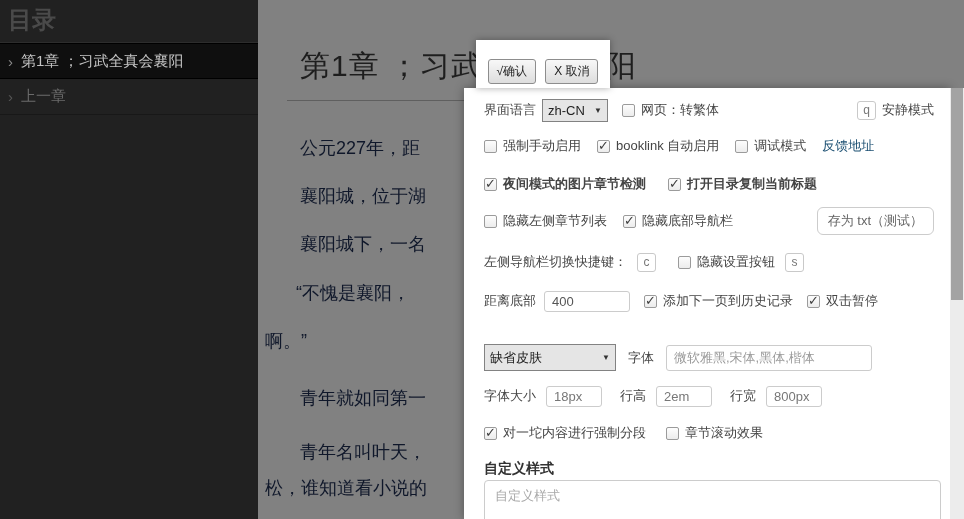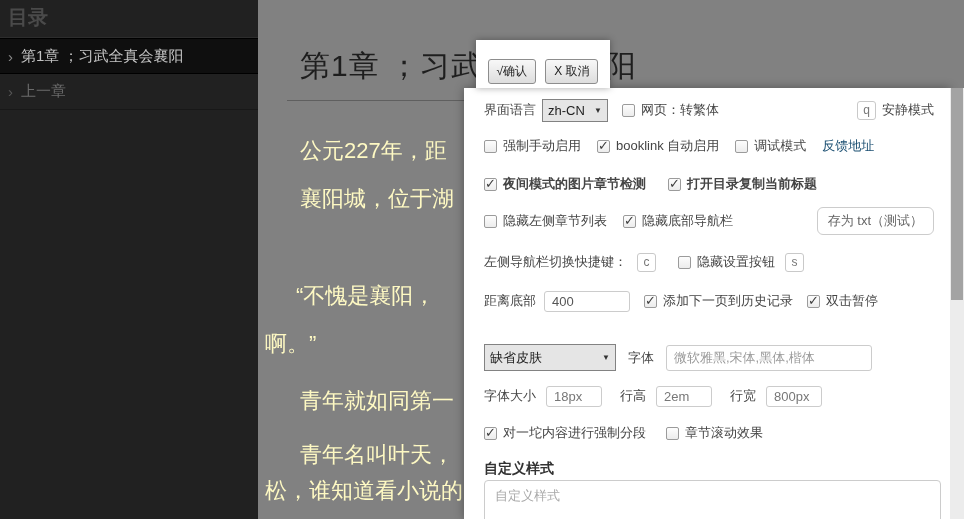--- a/index.html
+++ b/index.html
@@ -2,32 +2,32 @@
 <html><head>
 <meta charset="utf-8">
 <style>
   * { margin:0; padding:0; box-sizing:border-box; }
   html,body { width:964px; height:519px; }
   body { font-family:"Liberation Sans","DejaVu Sans",sans-serif; }
   .screen { position:relative; width:964px; height:519px; overflow:hidden; background:#818181; }
 
   
   .sidebar { position:absolute; left:0; top:0; width:258px; height:519px; background:#212121; z-index:2; }
-  .sb-header { padding:4px 8px 6px 8px; font-size:20px; font-weight:bold; color:#4a4a4a; border-bottom:1px solid #2d2d2d; }
+  .sb-header { padding:4px 8px 6px 8px; font-size:24px; font-weight:bold; color:#4a4a4a; border-bottom:1px solid #2d2d2d; }
   .sb-item { display:flex; align-items:center; height:36px; padding:0 8px; font-size:15px; cursor:pointer; }
   .sb-item.active { background:#0f0f0f; color:#c4c4c4; border-top:1px solid #000; border-bottom:1px solid #000; }
   .sb-item.prev { color:#6b6b6b; border-bottom:1px solid #181818; }
   .chev { font-size:15px; margin-right:8px; color:#8a8a8a; }
   .sb-item.prev .chev { color:#565656; }
 
   
   .page { position:absolute; left:258px; top:0; right:0; height:519px; background:#818181; }
   .page-title { position:absolute; left:42px; top:46px; font-size:30px; color:#1e1e1e; letter-spacing:1px; }
   .title-rule { position:absolute; left:29px; top:100px; width:640px; height:1px; background:#5f5f5f; }
-  .pline { position:absolute; font-size:22px; color:#fef9c3; white-space:nowrap; }
+  .pline { position:absolute; font-size:18px; color:#0f172a; white-space:nowrap; }
   .l0 { left:42px; top:136px; } .l1 { left:42px; top:184px; }
   .l2 { left:42px; top:232px; } .l3 { left:38px; top:281px; }
   .l4 { left:7px;  top:329px; } .l5 { left:42px; top:386px; }
   .l6 { left:42px; top:440px; } .l7 { left:7px;  top:476px; }
 
   
   .confirm-bar { position:absolute; left:476px; top:40px; width:134px; height:48px; background:#fff;
     box-shadow:0 0 7px rgba(0,0,0,0.35); z-index:4; display:flex; align-items:center; justify-content:center; gap:9px; }
   .btn { font-family:inherit; font-size:12px; color:#222; padding:3px 8px; border:1px solid #8d8d8d; border-radius:3px;
     background:linear-gradient(#f8f8f8,#dddddd); cursor:pointer;margin-top:15px; }
@@ -84,20 +84,21 @@
 </head>
 <body>
 
 <div class="screen">
 
   <div class="page">
     <div class="page-title">第1章 ；习武全真会襄阳</div>
     <div class="title-rule"></div>
     <div class="pline l0">公元227年，距</div>
     <div class="pline l1">襄阳城，位于湖</div>
+    <div class="pline l2">襄阳城下，一名</div>
     <div class="pline l3">“不愧是襄阳，</div>
     <div class="pline l4">啊。”</div>
     <div class="pline l5">青年就如同第一</div>
     <div class="pline l6">青年名叫叶天，</div>
     <div class="pline l7">松，谁知道看小说的</div>
   </div>
 
   <div class="sidebar">
     <div class="sb-header">目录</div>
     <div class="sb-item active">

